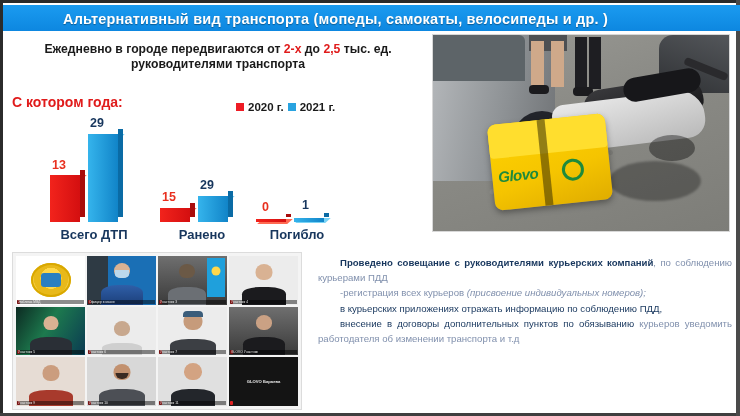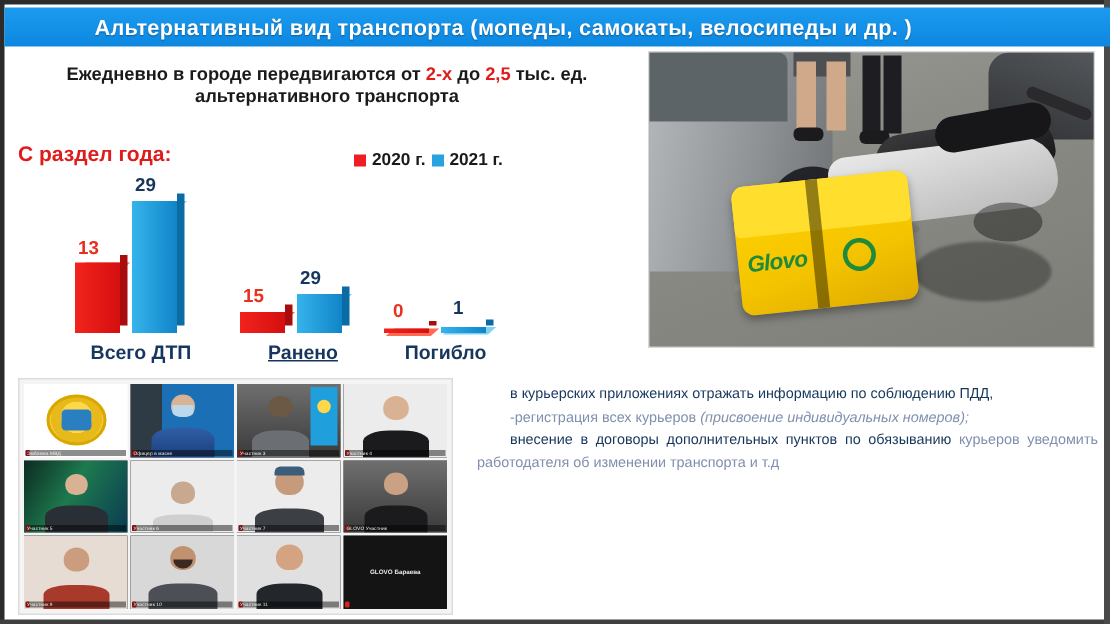--- a/index.html
+++ b/index.html
@@ -151,24 +151,24 @@
   <div class="frame-left"></div>
   <div class="frame-bottom"></div>
   <div class="frame-right"></div>
 
   <div id="banner">
     <div id="banner-title">Альтернативный  вид транспорта (мопеды, самокаты, велосипеды и др. )</div>
   </div>
 
   <div id="intro">
     <span>Ежедневно в городе передвигаются от </span><span class="hl">2-х</span><span> до </span><span class="hl">2,5</span><span> тыс. ед.</span>
-    <div>альтернативного транспорта</div>
-  </div>
-
-  <div id="since">С раздел года:</div>
+    <div>руководителями транспорта</div>
+  </div>
+
+  <div id="since">С котором года:</div>
 
   <div id="legend">
     <div class="lg">
       <span class="sw red"></span>
       <span>2020 г.</span>
     </div>
     <div class="lg">
       <span class="sw blue"></span>
       <span>2021 г.</span>
     </div>
@@ -204,21 +204,21 @@
         </div>
         <div class="vlabel red" style="left:6px;bottom:18px;">15</div>
 
         <div class="bar blue" style="left:42px;height:26px;">
           <div class="top"></div>
           <div class="side" style="height:26px;"></div>
           <div class="face" style="height:26px;"></div>
         </div>
         <div class="vlabel blue" style="left:44px;bottom:30px;">29</div>
       </div>
-      <div class="cat" style="left:-6px;bottom:-20px;width:104px;text-decoration:underline;">Ранено</div>
+      <div class="cat" style="left:-6px;bottom:-20px;width:104px;">Ранено</div>
     </div>
 
     <div class="group" style="left:244px;width:92px;height:104px;">
       <div class="pair">
         <div class="bar red" style="left:4px;height:3px;">
           <div class="top"></div>
           <div class="side" style="height:3px;"></div>
           <div class="face" style="height:3px;"></div>
         </div>
         <div class="vlabel red" style="left:10px;bottom:8px;">0</div>
@@ -362,23 +362,26 @@
         <div class="glovo-tile">
           <div class="lbl">GLOVO Бараева</div>
         </div>
         <div class="mic"></div>
       </div>
 
     </div>
   </div>
 
   <div id="txt">
-    <p class="ind">в курьерских приложениях отражать информацию по соблюдению ПДД,</p>
+    <p class="ind">
+      <span class="b">Проведено совещание с руководителями курьерских компаний</span><span class="faint">, по соблюдению курьерами ПДД</span>
+    </p>
     <p class="ind">
       <span class="faint">-регистрация всех курьеров </span><span class="faint it">(присвоение индивидуальных номеров);</span>
     </p>
+    <p class="ind">в курьерских приложениях отражать информацию по соблюдению ПДД,</p>
     <p class="ind">
       <span>внесение в договоры дополнительных пунктов по обязыванию </span><span class="faint">курьеров уведомить работодателя об изменении  транспорта и т.д</span>
     </p>
   </div>
 
 
 </div>
 
 </body></html>

